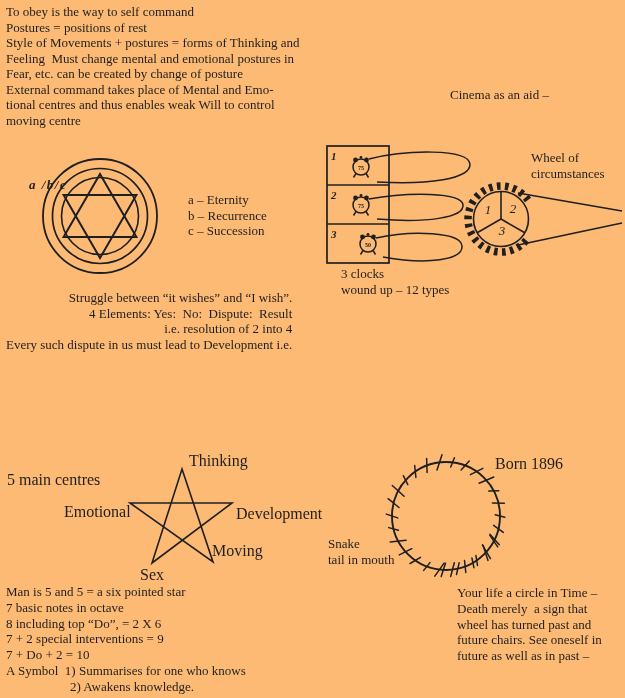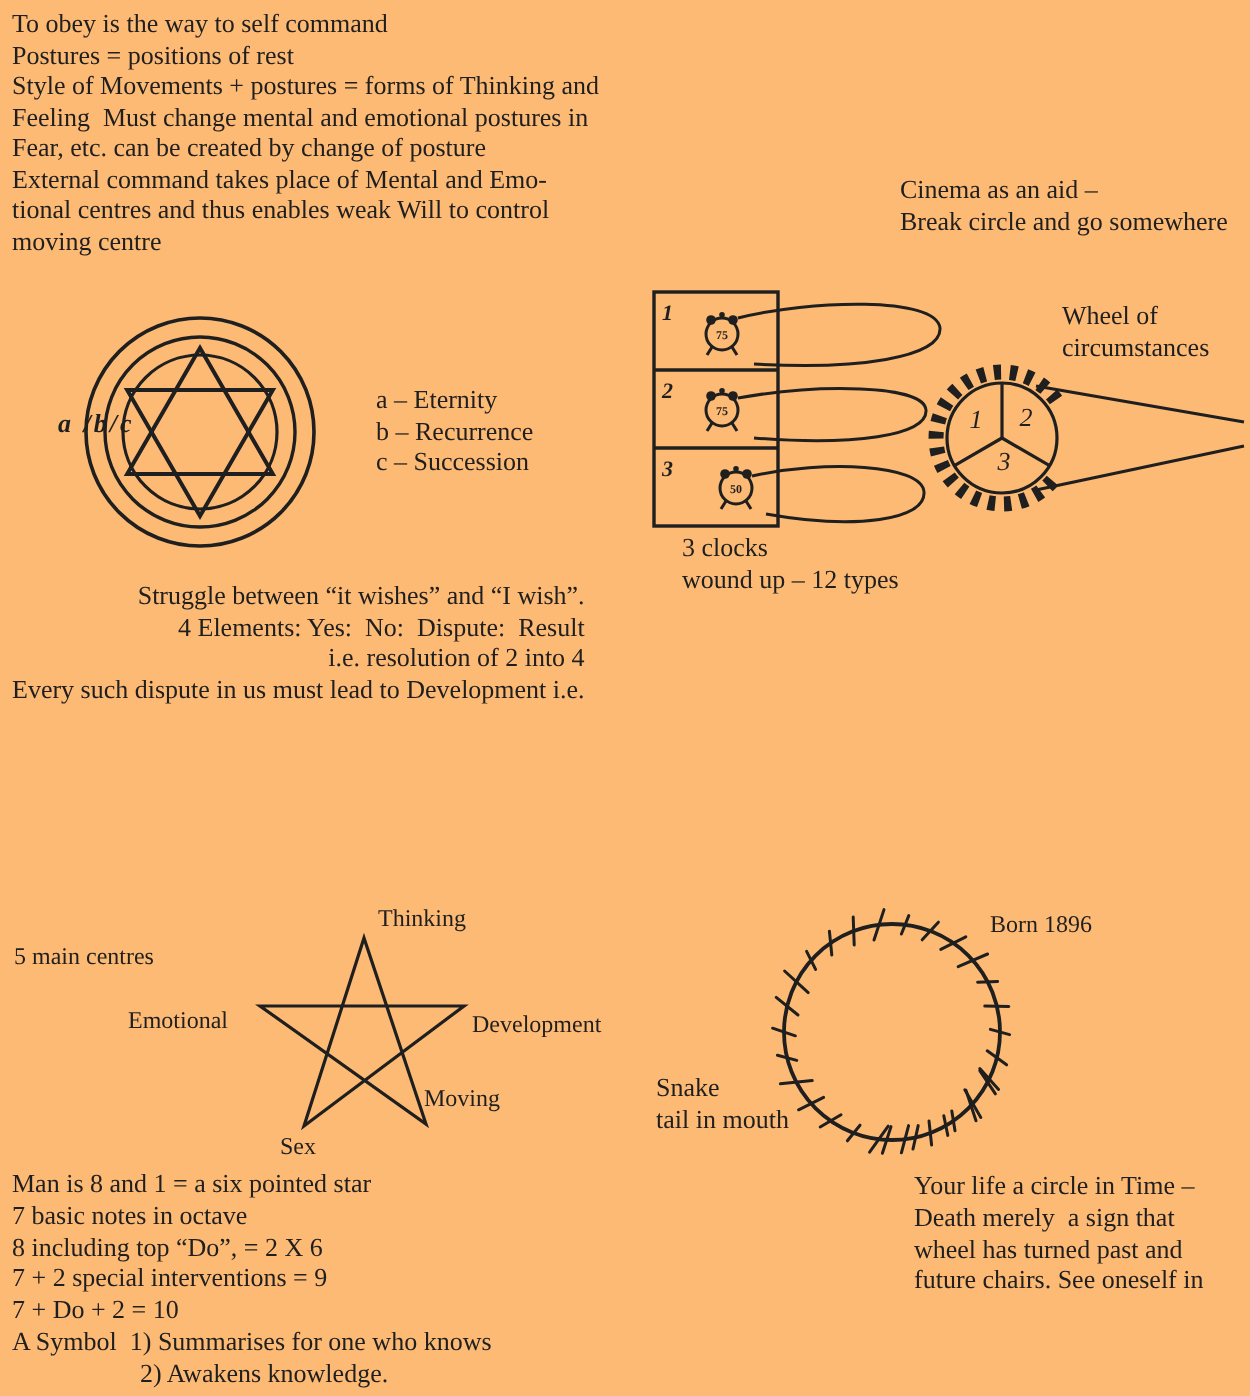--- a/index.html
+++ b/index.html
@@ -5,21 +5,21 @@
   html,body{margin:0;padding:0;background:#e8e8e8;}
   .page{
     position:relative;width:625px;height:698px;background:#fdba74;
     font-family:"Liberation Serif", serif;color:#1f1f1f;overflow:hidden;
   }
   .block{position:absolute;font-size:13px;line-height:15.5px;}
   .block div{white-space:pre;}
   .lh16 div{line-height:15.8px;}
   .indent{padding-left:64px;}
   .rings-label{position:absolute;font-style:italic;font-size:13px;letter-spacing:1.5px;font-weight:bold;}
-  .lbl{position:absolute;font-size:12px;white-space:pre;}
+  .lbl{position:absolute;font-size:16px;white-space:pre;}
   svg{position:absolute;overflow:visible;}
   .ln{stroke:#1f1f1f;fill:none;}
   .fillink{fill:#1f1f1f;stroke:none;}
   svg text{font-family:"Liberation Serif", serif;fill:#1f1f1f;}
   .boxnum{font-size:11px;font-style:italic;font-weight:bold;}
   .cnum{font-size:6px;font-weight:bold;text-anchor:middle;}
   .secnum{font-size:13px;font-style:italic;text-anchor:middle;}
   .tick{stroke:#1f1f1f;stroke-width:1.5;stroke-linecap:round;}
 </style>
 </head>
@@ -33,31 +33,30 @@
     <div>Style of Movements + postures = forms of Thinking and</div>
     <div>Feeling&nbsp; Must change mental and emotional postures in</div>
     <div>Fear, etc. can be created by change of posture</div>
     <div>External command takes place of Mental and Emo-</div>
     <div>tional centres and thus enables weak Will to control</div>
     <div>moving centre</div>
   </div>
 
   <div class="block" style="left:450px;top:87px;">
     <div>Cinema as an aid –</div>
-    <div>Break circle and go somewhere</div>
   </div>
 
   <svg style="left:40px;top:155px;" width="122" height="124" viewBox="0 0 122 124">
     <circle class="ln" cx="60" cy="61" r="57" stroke-width="1.8"></circle>
     <circle class="ln" cx="60" cy="61" r="47.5" stroke-width="1.7"></circle>
     <circle class="ln" cx="60" cy="61" r="38.5" stroke-width="1.6"></circle>
     <polygon class="ln" points="60,19 23.6,82 96.4,82" stroke-width="2"></polygon>
     <polygon class="ln" points="60,103 23.6,40 96.4,40" stroke-width="2"></polygon>
   </svg>
-  <div class="rings-label" style="left:29px;top:204px;">a /b/c</div>
+  <div class="rings-label" style="left:29px;top:177px;">a /b/c</div>
   <div class="block" style="left:188px;top:192px;">
     <div>a – Eternity</div>
     <div>b – Recurrence</div>
     <div>c – Succession</div>
   </div>
 
   <div class="block" style="left:6px;top:290px;text-align:right;">
     <div>Struggle between “it wishes” and “I wish”.</div>
     <div>4 Elements: Yes:&nbsp; No:&nbsp; Dispute:&nbsp; Result</div>
     <div>i.e. resolution of 2 into 4</div>
@@ -159,29 +158,30 @@
         <line x1="60.5" y1="108.3" x2="56.2" y2="121.6" class="tick"></line>
       </g>
   </svg>
   <div class="lbl" style="left:495px;top:455px;">Born 1896</div>
   <div class="block" style="left:328px;top:536px;">
     <div>Snake</div>
     <div>tail in mouth</div>
   </div>
 
   <div class="block lh16" style="left:6px;top:584px;">
-    <div>Man is 8 and 1 = a six pointed star</div>
+    <div>Man is 5 and 5 = a six pointed star</div>
     <div>7 basic notes in octave</div>
     <div>8 including top “Do”, = 2 X 6</div>
     <div>7 + 2 special interventions = 9</div>
     <div>7 + Do + 2 = 10</div>
     <div>A Symbol&nbsp; 1) Summarises for one who knows</div>
     <div class="indent">2) Awakens knowledge.</div>
   </div>
 
   <div class="block lh16" style="left:457px;top:585px;">
     <div>Your life a circle in Time –</div>
     <div>Death merely&nbsp; a sign that</div>
     <div>wheel has turned past and</div>
     <div>future chairs. See oneself in</div>
+    <div>future as well as in past –</div>
   </div>
 
 </div>
 
 </body></html>

